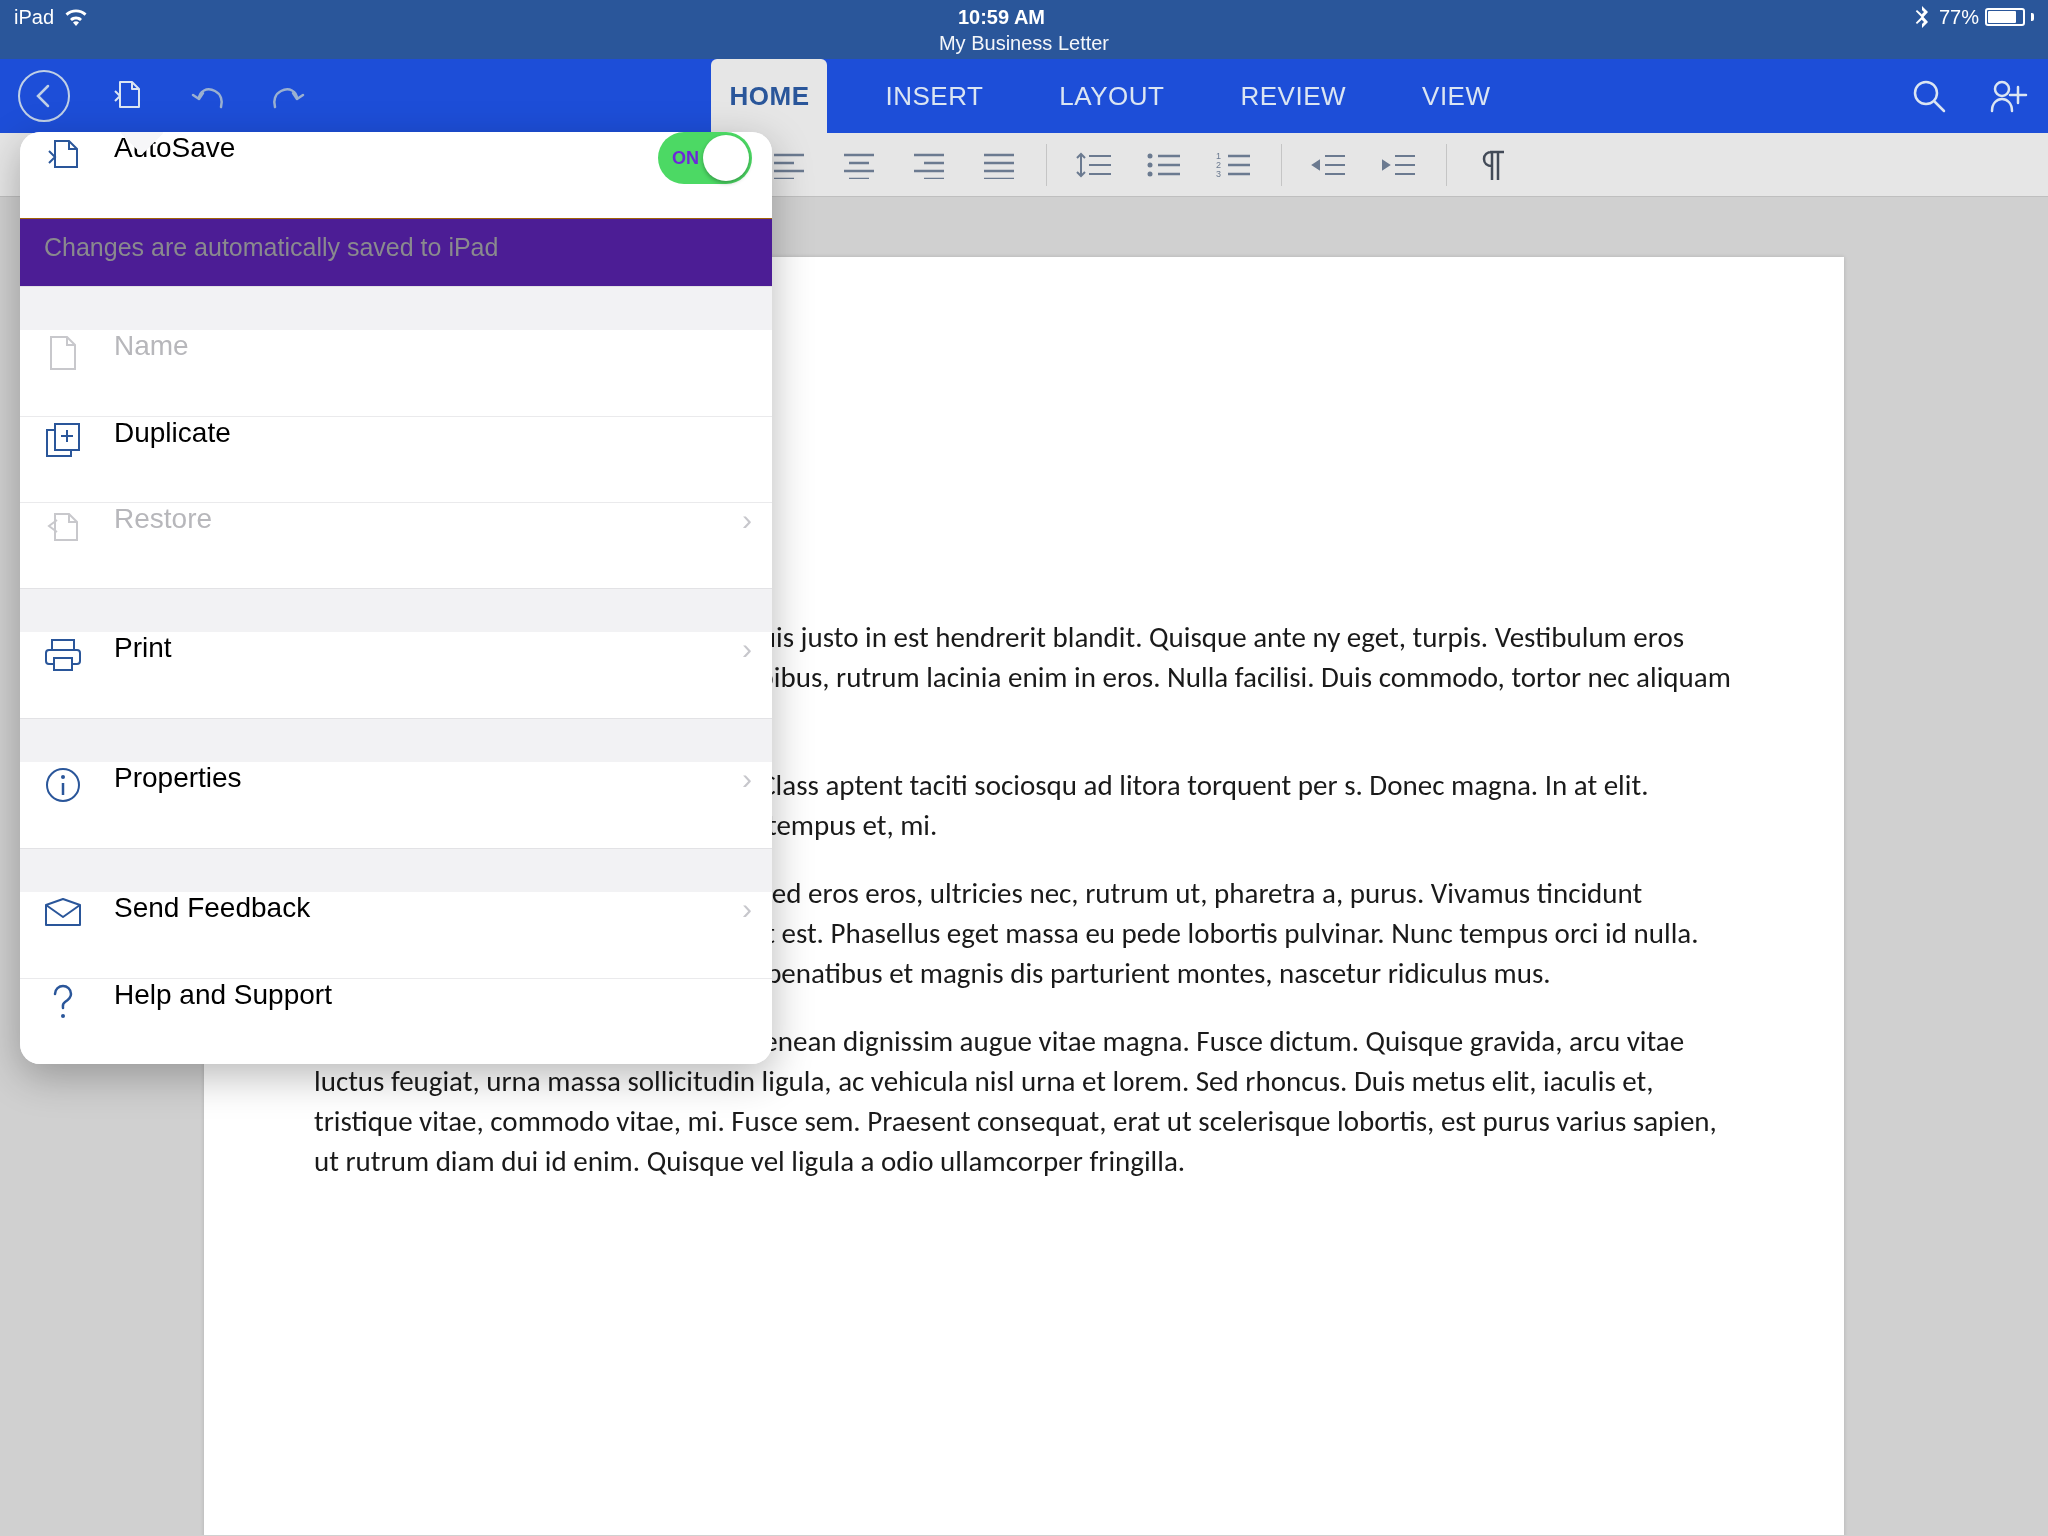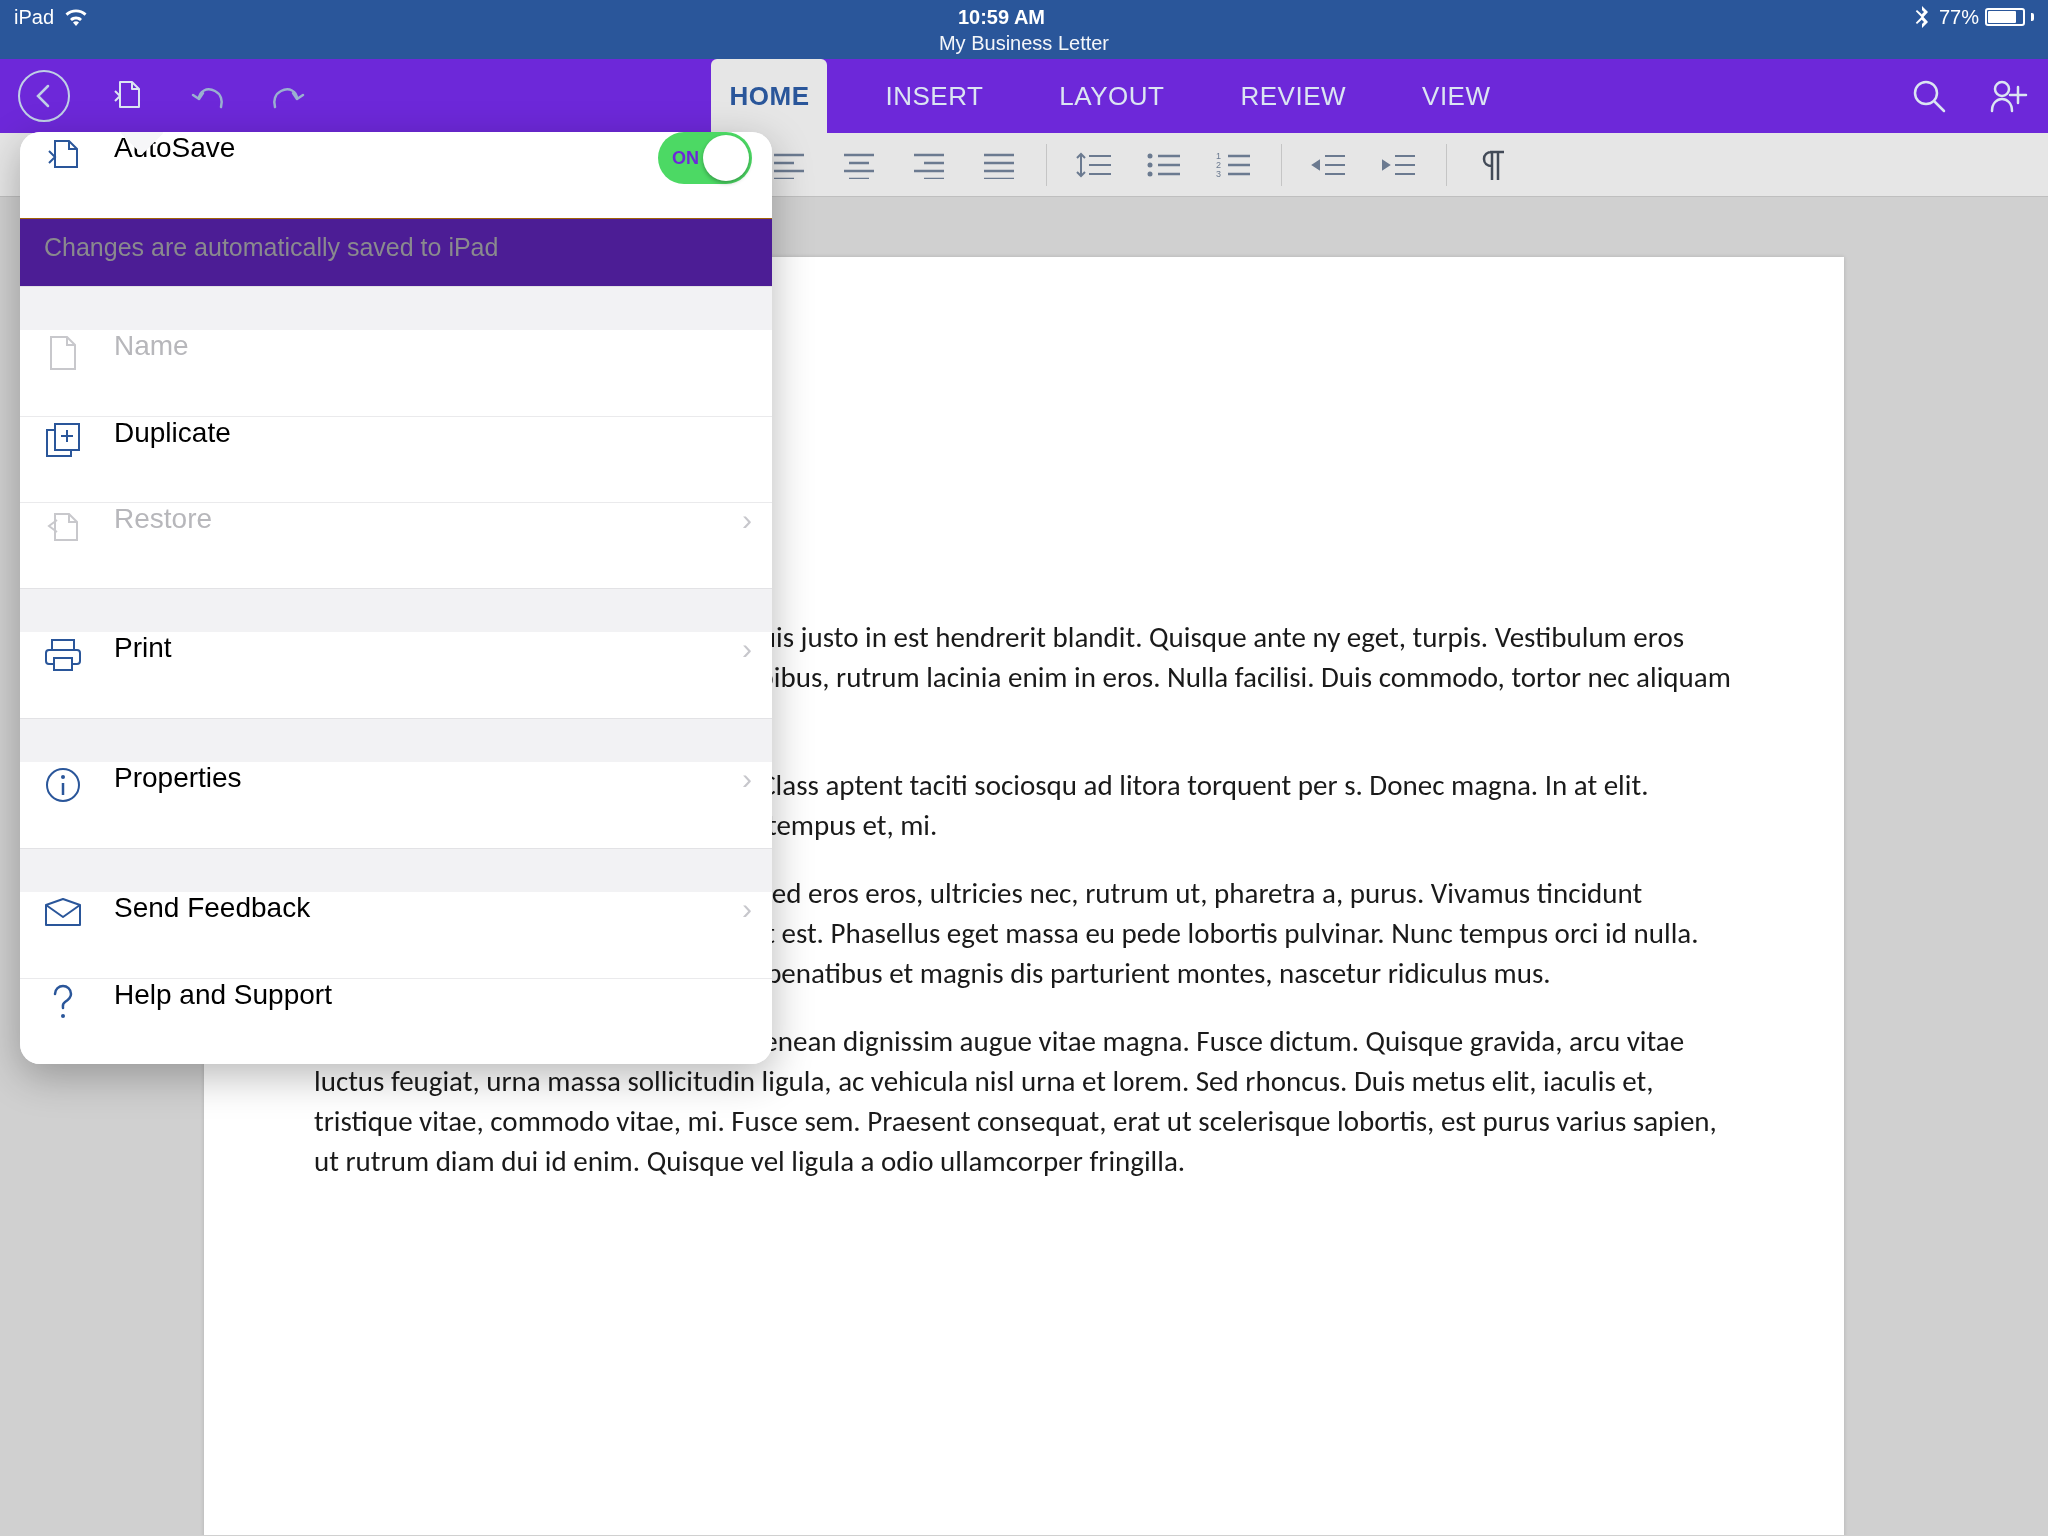--- a/index.html
+++ b/index.html
@@ -14,21 +14,21 @@
   .battery { display: flex; align-items: center; gap: 6px; }
   .battery-body { width: 40px; height: 18px; border: 2px solid #fff; border-radius: 3px; position: relative; }
   .battery-fill { position: absolute; left: 1px; top: 1px; bottom: 1px; width: 77%; background: #fff; border-radius: 1px; }
   .battery-tip { width: 3px; height: 8px; background: #fff; border-radius: 0 2px 2px 0; }
 
   
   .title-header { background: #2a569a; color: #fff; text-align: center; padding-bottom: 4px; }
   .doc-title { font-size: 20px; font-weight: 300; opacity: 0.95; margin-top: -2px; }
 
   
-  .nav-bar { height: 74px; background: #6d28d9; display: flex; align-items: center; padding: 0 18px; }
+  .nav-bar { height: 74px; background: #1d4ed8; display: flex; align-items: center; padding: 0 18px; }
   .nav-left { display: flex; align-items: center; gap: 36px; }
   .circ-btn { width: 52px; height: 52px; border: 2px solid #c0d0e6; border-radius: 50%; display: flex; align-items: center; justify-content: center; color: #c0d0e6; }
   .icon-btn { width: 44px; height: 44px; display: flex; align-items: center; justify-content: center; color: #c0d0e6; }
   .tab-strip { flex: 1; display: flex; justify-content: center; gap: 40px; align-items: stretch; height: 100%; }
   .tab { color: #dbe5f2; font-size: 26px; display: flex; align-items: center; padding: 0 18px; letter-spacing: 0.5px; }
   .tab.active { background: #e6e6e6; color: #2a569a; font-weight: 600; border-radius: 6px 6px 0 0; }
   .nav-right { display: flex; align-items: center; gap: 40px; color: #dbe5f2; }
 
   
   .ribbon { height: 64px; background: #e6e6e6; border-bottom: 1px solid #bfbfbf; display: flex; align-items: center; padding: 0 20px 0 500px; gap: 12px; }

